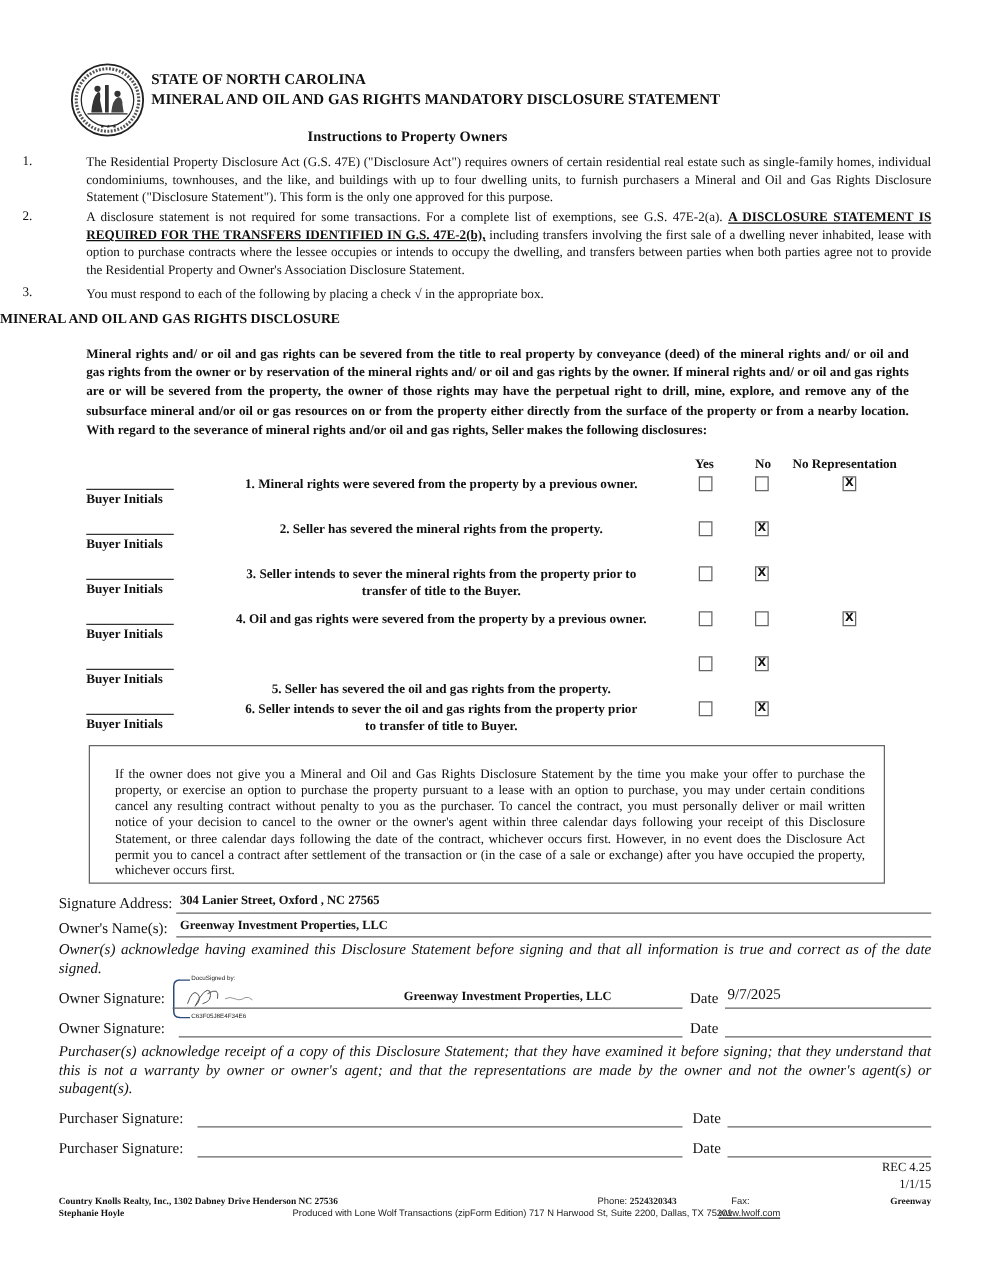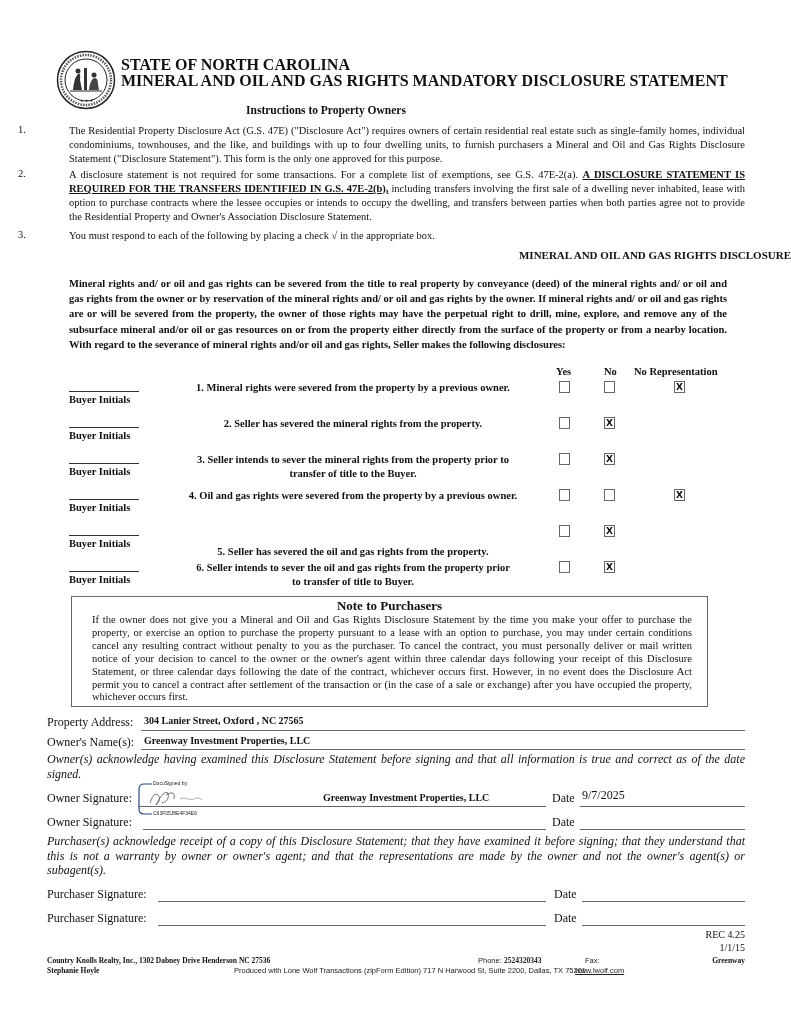--- a/index.html
+++ b/index.html
@@ -1,27 +1,27 @@
 <!DOCTYPE html>
 <html><head>
 <meta charset="utf-8">
 <style>
   html, body { margin: 0; padding: 0; background: #ffffff; }
   body { width: 791px; height: 1024px; position: relative; overflow: hidden;
          font-family: "Liberation Serif", serif; color: #111; }
   .abs { position: absolute; }
   .seal { left: 56px; top: 50px; width: 60px; height: 60px; }
-  .title { left: 121px; font-weight: bold; font-size: 16px; letter-spacing: 0; white-space: nowrap; }
+  .title { left: 121px; font-weight: bold; font-size: 12px; letter-spacing: 0; white-space: nowrap; }
   .t1 { top: 56px; }
   .t2 { top: 72px; font-family: Liberation Serif, serif; }
   .inst-head { top: 104px; left: 0; width: 652px; text-align: center; font-weight: bold; font-size: 11.5px; }
   .num { left: 18px; width: 18px; font-size: 10.5px; }
   .para { left: 69px; width: 676px; font-size: 10.5px; line-height: 14px; text-align: justify; }
   .u { text-decoration: underline; font-weight: bold; }
-  .sec-head { top: 249px; left: 0; width: 791px; text-align: right; font-weight: bold; font-size: 11px; }
+  .sec-head { top: 249px; left: 0; width: 791px; text-align: left; font-weight: bold; font-size: 11px; }
   .boldpara { top: 276px; left: 69px; width: 658px; font-weight: bold; font-size: 10.5px; line-height: 15.2px; text-align: justify; }
   .colhead { top: 366px; font-weight: bold; font-size: 10.5px; white-space: nowrap; }
   .initline { left: 69px; width: 70px; border-bottom: 1px solid #333; height: 0; }
   .initlabel { left: 69px; font-weight: bold; font-size: 10.5px; white-space: nowrap; }
   .qtext { left: 163px; width: 380px; font-weight: bold; font-size: 10.5px; line-height: 15px; text-align: center; }
   .cb { width: 11px; height: 12px; border: 1px solid #666; background: #fff; box-sizing: border-box;
         font-family: "DejaVu Sans", sans-serif; font-size: 9px; font-weight: bold; line-height: 11px; text-align: center; color: #111; }
   .note { left: 71px; top: 596px; width: 637px; height: 111px; border: 1.5px solid #666; box-sizing: border-box; }
   .note-title { top: 1px; left: 0; width: 100%; text-align: center; font-weight: bold; font-size: 13px; }
   .note-body { top: 17px; left: 20px; width: 600px; font-size: 10.5px; line-height: 12.9px; text-align: justify; }
@@ -104,25 +104,24 @@
     <div class="abs cb" style="left:604px; top:525px;">X</div>
     <div class="abs initline" style="top:571px;"></div>
     <div class="abs initlabel" style="top:574px;">Buyer Initials</div>
     <div class="abs qtext" style="top:560px;">6. Seller intends to sever the oil and gas rights from the property prior</div>
     <div class="abs qtext" style="top:574px;">to transfer of title to Buyer.</div>
     <div class="abs cb" style="left:559px; top:561px;"></div>
     <div class="abs cb" style="left:604px; top:561px;">X</div>
   </div>
 
 <div class="abs note">
-  <div class="abs note-title">Note to Purchasers</div>
   <div class="abs note-body">If the owner does not give you a Mineral and Oil and Gas Rights Disclosure Statement by the time you make your offer to purchase the property, or exercise an option to purchase the property pursuant to a lease with an option to purchase, you may under certain conditions cancel any resulting contract without penalty to you as the purchaser. To cancel the contract, you must personally deliver or mail written notice of your decision to cancel to the owner or the owner's agent within three calendar days following your receipt of this Disclosure Statement, or three calendar days following the date of the contract, whichever occurs first. However, in no event does the Disclosure Act permit you to cancel a contract after settlement of the transaction or (in the case of a sale or exchange) after you have occupied the property, whichever occurs first.</div>
 </div>
 
-<div class="abs lbl" style="left:47px; top:715px;">Property Address:</div>
+<div class="abs lbl" style="left:47px; top:715px;">Signature Address:</div>
 <div class="abs fieldline" style="left:141px; top:730px; width:604px;"></div>
 <div class="abs fillval" style="left:144px; top:715px;">304 Lanier Street, Oxford , NC   27565</div>
 
 <div class="abs lbl" style="left:47px; top:735px;">Owner's Name(s):</div>
 <div class="abs fieldline" style="left:141px; top:749px; width:604px;"></div>
 <div class="abs fillval" style="left:144px; top:735px;">Greenway Investment Properties, LLC</div>
 
 <div class="abs ital" style="top:752px;">Owner(s) acknowledge having examined this Disclosure Statement before signing and that all information is true and  correct as of the date signed.</div>
 
 <div class="abs lbl" style="left:47px; top:791px;">Owner Signature:</div>

